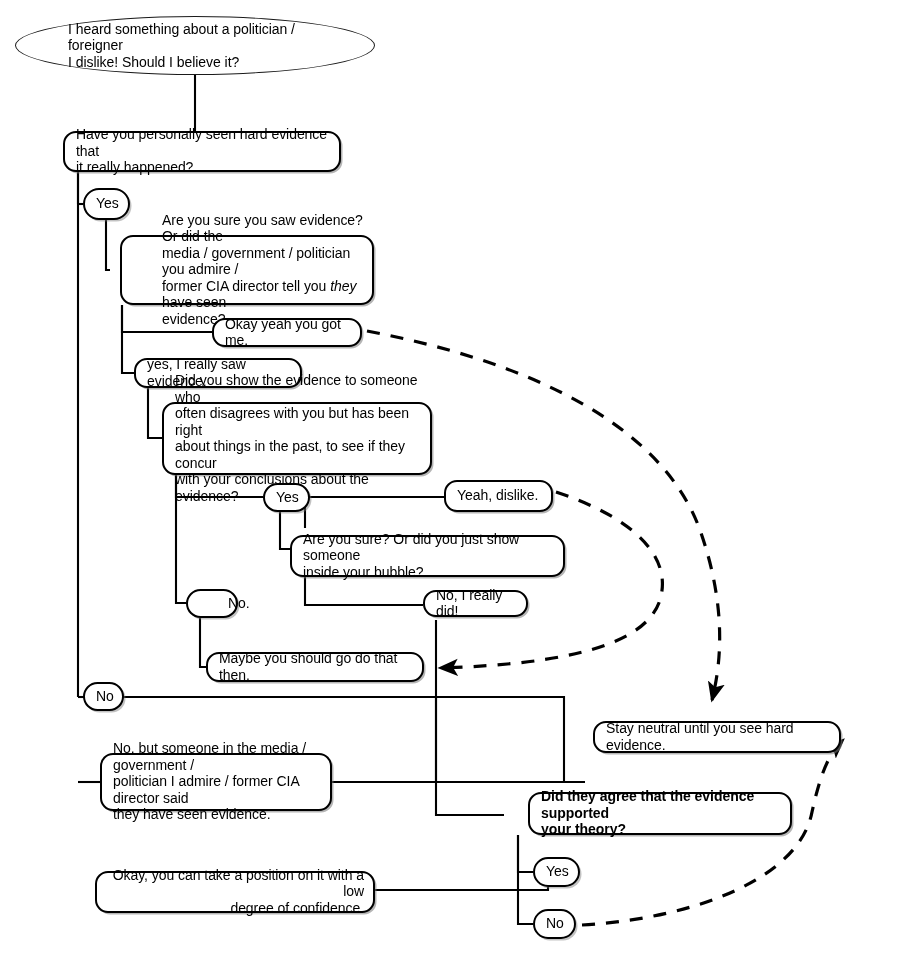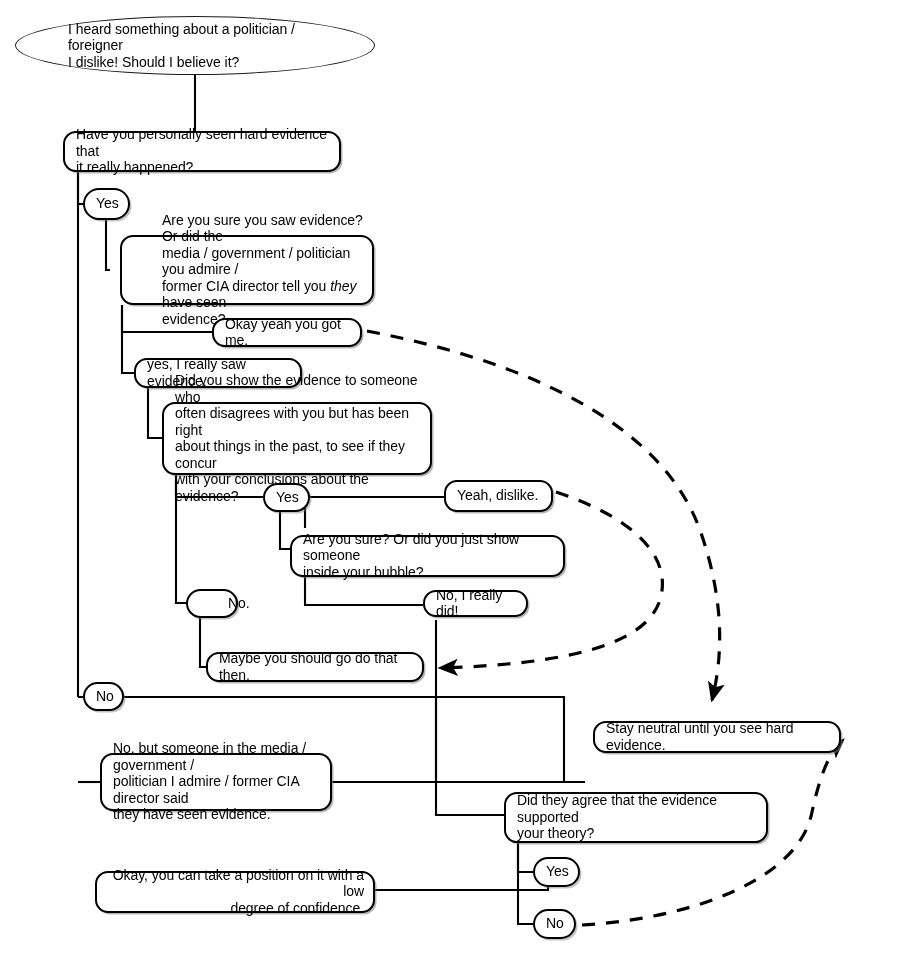--- a/index.html
+++ b/index.html
@@ -194,21 +194,21 @@
   <div class="node rbox" style="left:100px; top:753px; width:232px; height:58px;">
     <span class="txt">No, but someone in the media / government /
 politician I admire / former CIA director said
 they have seen evidence.</span>
   </div>
 
   <div class="node rbox" style="left:585px; top:721px; width:248px; height:32px;margin-left:8px;">
     <span class="txt">Stay neutral until you see hard evidence.</span>
   </div>
 
-  <div class="node rbox" style="left:504px; top:792px; width:264px; height:51px;">
+  <div class="node rbox" style="left:528px; top:792px; width:264px; height:43px;font-weight:bold;">
     <span class="txt">Did they agree that the evidence supported
 your theory?</span>
   </div>
 
   <div class="node small" style="left:533px; top:857px; width:47px; height:30px;">
     <span class="txt">Yes</span>
   </div>
 
   <div class="node small" style="left:533px; top:909px; width:43px; height:30px;">
     <span class="txt">No</span>

